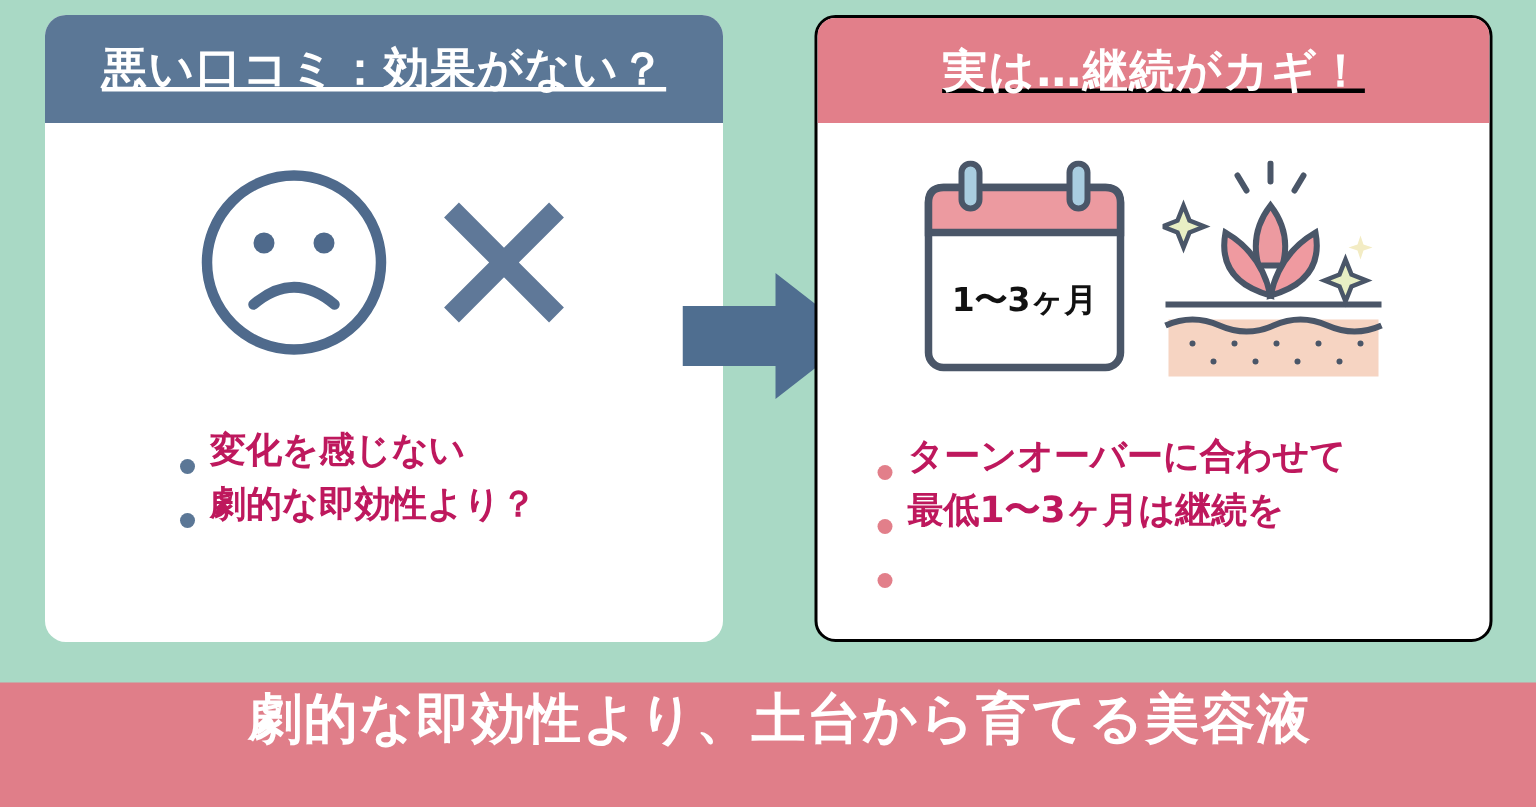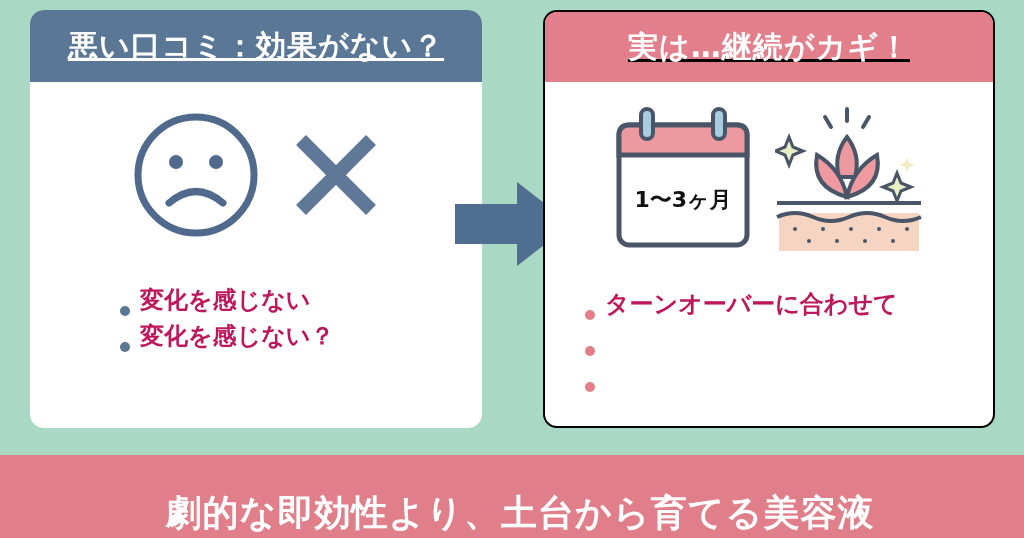--- a/index.html
+++ b/index.html
@@ -70,21 +70,21 @@
       width: 116px;
       height: 84px;
     }
     .banner {
       position: absolute;
       left: 0; right: 0;
       top: 455px;
       bottom: 0;
       background: #e07e89;
       display: flex;
-      align-items: flex-end;
+      align-items: flex-start;
       justify-content: center;
       color: #ffffff;
       font-weight: bold;
       font-size: 36px;
       letter-spacing: 1px;
       padding-left: 16px;
     }
     .cal-label {
       font-weight: bold;
       font-size: 22px;
@@ -110,21 +110,21 @@
     </svg>
   </div>
 
   <ul class="bullets">
     <li class="bullet">
       <span class="dot"></span>
       <span>変化を感じない</span>
     </li>
     <li class="bullet">
       <span class="dot"></span>
-      <span>変化を感じない？</span>
+      <span>劇的な即効性より？</span>
     </li>
   </ul>
 </div>
 
 <svg class="arrow" viewBox="0 0 116 84">
   <polygon points="0,22 62,22 62,0 116,42 62,84 62,62 0,62" fill="#4f6e90"></polygon>
 </svg>
 
 <div class="card card-right">
   <div class="card-header">実は…継続がカギ！</div>
@@ -166,20 +166,21 @@
     </svg>
   </div>
 
   <ul class="bullets">
     <li class="bullet">
       <span class="dot"></span>
       <span>ターンオーバーに合わせて</span>
     </li>
     <li class="bullet">
       <span class="dot"></span>
+      <span>最低1〜3ヶ月は継続を</span>
     </li>
     <li class="bullet">
       <span class="dot"></span>
     </li>
   </ul>
 </div>
 
 <div class="banner">
   <span>劇的な即効性より、土台から育てる美容液</span>
 </div>

